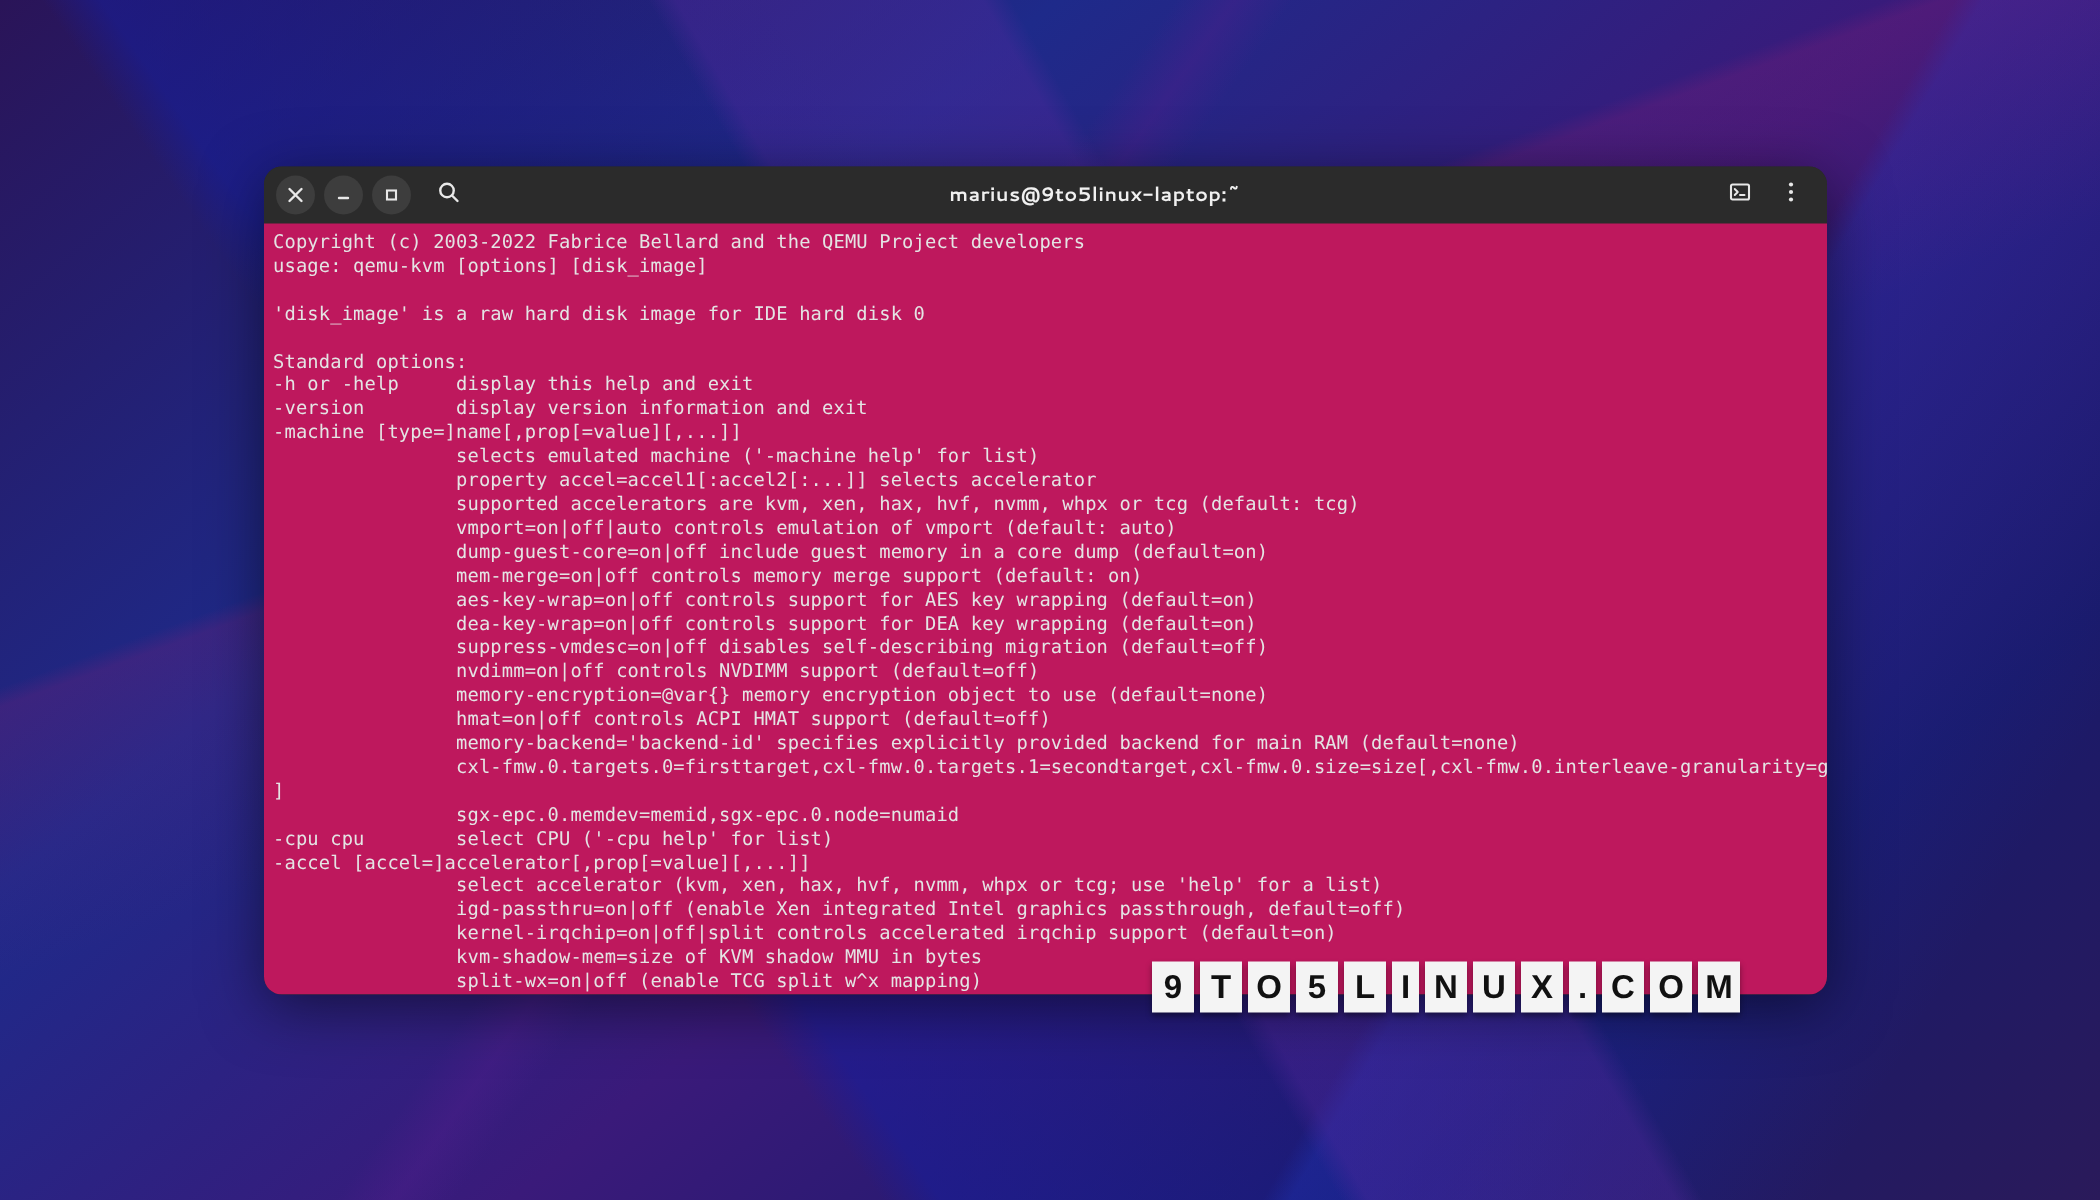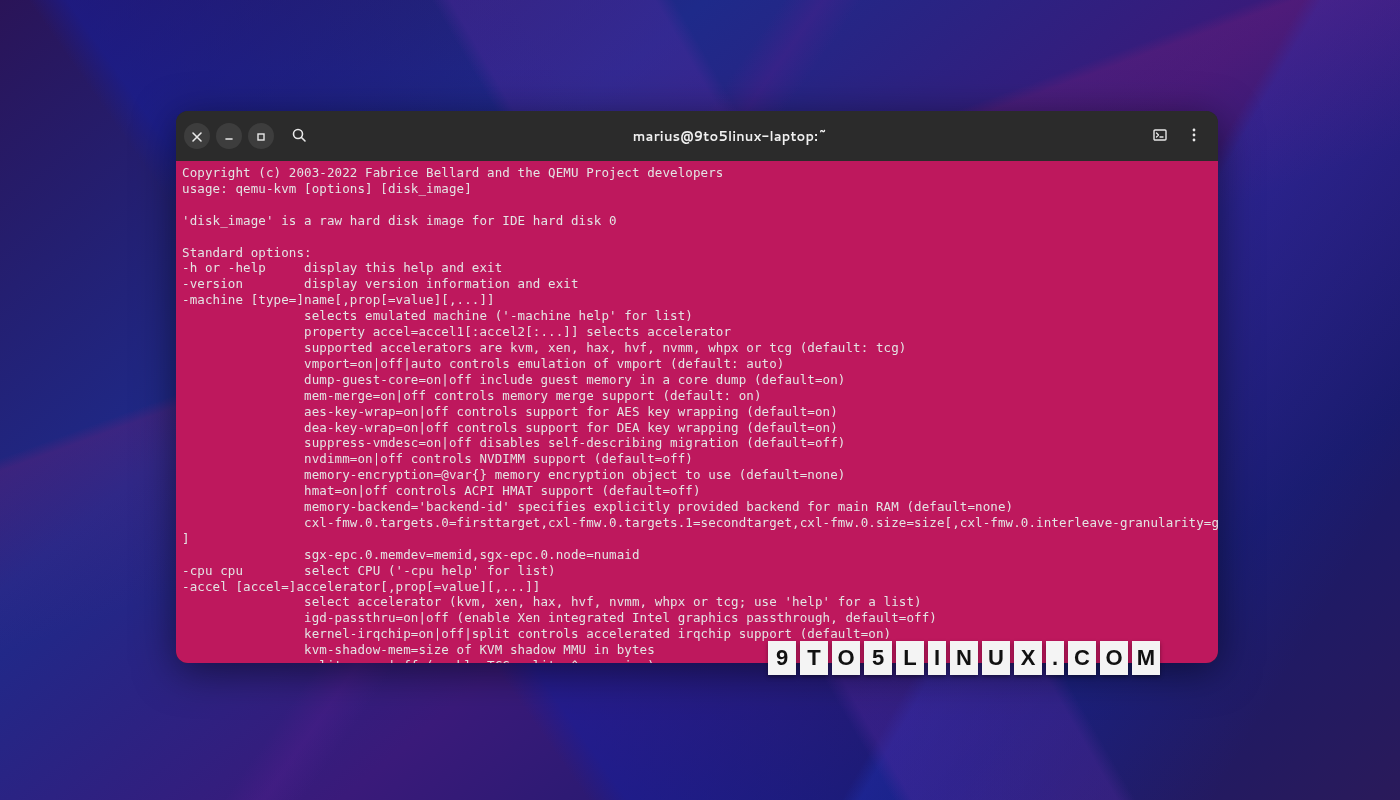--- a/index.html
+++ b/index.html
@@ -41,21 +41,21 @@
       width: 1042px;
       height: 552px;
       background: #2b2b2b;
       border-radius: 12px;
       box-shadow: 0 8px 40px rgba(0,0,0,.5);
       overflow: hidden;
       display: flex;
       flex-direction: column;
     }
     .titlebar {
-      height: 50px;
+      height: 38px;
       background: #2b2b2b;
       display: flex;
       align-items: center;
       padding: 0 8px;
       gap: 6px;
       border-bottom: 0 solid #333;
     }
     .win-btn {
       width: 26px;
       height: 26px;

